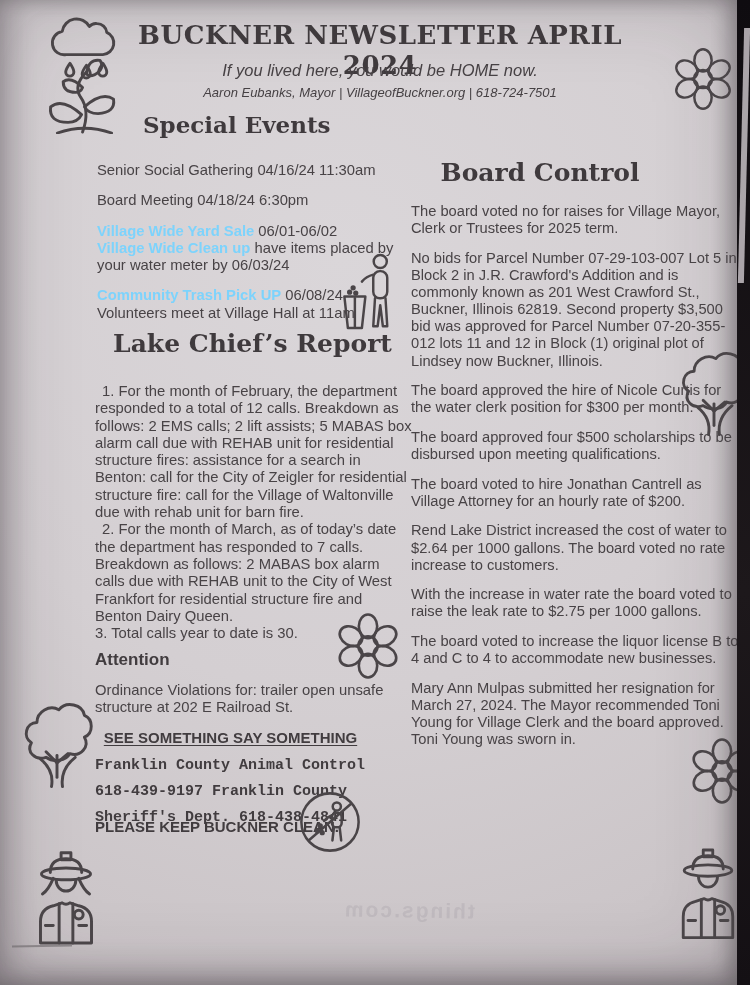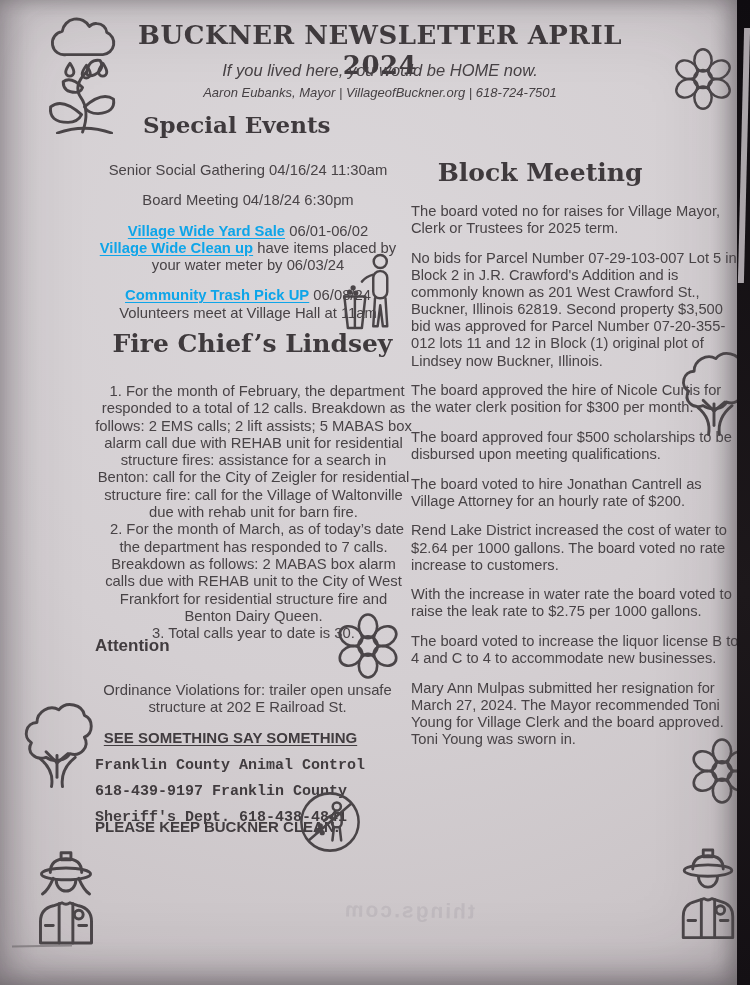--- a/index.html
+++ b/index.html
@@ -15,24 +15,24 @@
   .sliver{position:absolute;right:3px;top:28px;width:6px;height:255px;background:#c6c0c4;
           transform:rotate(1.4deg);opacity:.85;}
   .content{position:absolute;inset:0;filter:blur(0.25px);}
   .abs{position:absolute;}
   .serif{font-family:"DejaVu Serif","Liberation Serif",serif;font-weight:700;color:#3f3a3d;}
   .center{text-align:center;}
   .ital{font-style:italic;font-weight:400;}
   .title{font-size:26px;letter-spacing:.5px;}
   .h-section{font-size:23px;}
   .h-big{font-size:25px;}
-  .body-txt{font-size:14.8px;line-height:1.17;text-align:center;}
+  .body-txt{font-size:14.8px;line-height:1.17;}
   .event{margin:0 0 13px;}
   .tight{margin-bottom:0;}
-  .lead{font-weight:700;text-decoration:underline;text-underline-offset:2px;color:#0ea5e9;}
+  .lead{font-weight:700;text-underline-offset:2px;color:#7dd3fc;}
   .fire-p{margin:0;text-indent:7px;}
   .fire-p.noindent{text-indent:0;}
   .bp{margin:0 0 12.5px;}
   .bold{font-weight:700;color:#413c3f;}
   .underl{text-decoration:underline;text-underline-offset:2px;}
   .contacts{font-weight:700;font-size:15px;line-height:1.72;color:#413c3f;font-family:Liberation Mono, monospace;}
   .banner-text{font-family:"DejaVu Serif","Liberation Serif",serif;font-weight:700;
                font-size:20px;line-height:1.5;letter-spacing:.3px;color:#45403f;}
   .icon{color:#4a4548;display:block;}
   .icon svg{display:block;width:100%;height:100%;}
@@ -105,21 +105,21 @@
         <path d="M38 25 q-8 2 -13 8"></path>
         <path d="M5 50 l4 36 h16 l4 -36 z"></path>
         <path d="M17 52 v32"></path>
         <circle cx="15" cy="40" r="1.6" fill="currentColor"></circle>
         <circle cx="11" cy="45" r="1.6" fill="currentColor"></circle>
         <circle cx="18" cy="46" r="1.6" fill="currentColor"></circle>
       </g>
         </svg>
     </span>
 
-    <div class="abs serif h-big center" style="left:95px;top:329px;width:315px;">Fire Chief’s Lindsey</div>
+    <div class="abs serif h-big center" style="left:95px;top:329px;width:315px;">Lake Chief’s Report</div>
 
     <div class="abs body-txt" style="left:95px;top:383px;width:317px;">
       <p class="fire-p">1. For the month of February, the department responded to a total of 12 calls. Breakdown as follows: 2 EMS calls; 2 lift assists; 5 MABAS box alarm call due with REHAB unit for residential structure fires: assistance for a search in Benton: call for the City of Zeigler for residential structure fire: call for the Village of Waltonville due with rehab unit for barn fire.</p>
       <p class="fire-p">2. For the month of March, as of today’s date the department has responded to 7 calls. Breakdown as follows: 2 MABAS box alarm calls due with REHAB unit to the City of West Frankfort for residential structure fire and Benton Dairy Queen.</p>
       <p class="fire-p noindent">3. Total calls year to date is 30.</p>
     </div>
 
     <span class="abs icon" style="left:333px;top:610px;width:70px;height:72px;">
       <svg viewBox="0 0 80 80">
           <g fill="none" stroke="currentColor" stroke-width="3">
@@ -127,21 +127,21 @@
         <ellipse cx="40" cy="17.5" rx="10.5" ry="13.5" transform="rotate(60 40 40)"></ellipse>
         <ellipse cx="40" cy="17.5" rx="10.5" ry="13.5" transform="rotate(120 40 40)"></ellipse>
         <ellipse cx="40" cy="17.5" rx="10.5" ry="13.5" transform="rotate(180 40 40)"></ellipse>
         <ellipse cx="40" cy="17.5" rx="10.5" ry="13.5" transform="rotate(240 40 40)"></ellipse>
         <ellipse cx="40" cy="17.5" rx="10.5" ry="13.5" transform="rotate(300 40 40)"></ellipse>
         <circle cx="40" cy="40" r="11"></circle>
       </g>
         </svg>
     </span>
 
-    <div class="abs bold" style="left:95px;top:636px;font-size:17px;">Attention</div>
+    <div class="abs bold" style="left:95px;top:650px;font-size:17px;">Attention</div>
     <div class="abs body-txt" style="left:95px;top:682px;width:305px;">Ordinance Violations for: trailer open unsafe structure at 202 E Railroad St.</div>
 
     <span class="abs icon" style="left:12px;top:697px;width:90px;height:95px;">
       <svg viewBox="0 0 84 104">
           <g fill="none" stroke="currentColor" stroke-width="3.2" stroke-linecap="round" stroke-linejoin="round">
         <path d="M30 66 C18 70 8 60 14 50 C4 44 8 28 20 28 C20 16 34 8 44 14 C52 4 70 8 72 20 C82 24 82 40 72 44 C78 54 68 66 56 62 C52 70 38 72 30 66 Z"></path>
         <path d="M36 98 C38 86 34 76 24 68"></path>
         <path d="M48 98 C46 84 52 74 62 66"></path>
         <path d="M42 88 L42 64"></path>
         <path d="M42 72 L30 60"></path>
@@ -163,21 +163,21 @@
         <rect x="36" y="24.5" width="10" height="15" rx="4.5"></rect>
         <path d="M38 40 l-1.5 13 M44 40 l1.5 13"></path>
         <path d="M36 27 q-5 2 -8 6"></path>
         <circle cx="24" cy="38" r="1.4" fill="currentColor"></circle>
         <circle cx="21" cy="43" r="1.4" fill="currentColor"></circle>
         <circle cx="26" cy="45" r="1.4" fill="currentColor"></circle>
       </g>
         </svg>
     </span>
 
-    <div class="abs serif h-big center" style="left:410px;top:158px;width:260px;">Block Meeting</div>
+    <div class="abs serif h-big center" style="left:410px;top:158px;width:260px;">Board Control</div>
 
     <div class="abs" style="left:411px;top:203px;width:330px;font-size:14.7px;line-height:1.165;">
       <p class="bp">The board voted no for raises for Village Mayor, Clerk or Trustees for 2025 term.</p>
       <p class="bp">No bids for Parcel Number 07-29-103-007 Lot 5 in Block 2 in J.R. Crawford's Addition and is commonly known as 201 West Crawford St., Buckner, Illinois 62819.  Second property $3,500 bid was approved for Parcel Number 07-20-355-012 lots 11 and 12 in Block (1) original plot of Lindsey now Buckner, Illinois.</p>
       <p class="bp">The board approved the hire of Nicole Curtis for the water clerk position for $300 per month.</p>
       <p class="bp">The board approved four $500 scholarships to be disbursed upon meeting qualifications.</p>
       <p class="bp">The board voted to hire Jonathan Cantrell as Village Attorney for an hourly rate of $200.</p>
       <p class="bp">Rend Lake District increased the cost of water to $2.64 per 1000 gallons.  The board voted no rate increase to customers.</p>
       <p class="bp">With the increase in water rate the board voted to raise the leak rate to $2.75 per 1000 gallons.</p>
       <p class="bp">The board voted to increase the liquor license B to 4 and C to 4 to accommodate new businesses.</p>

